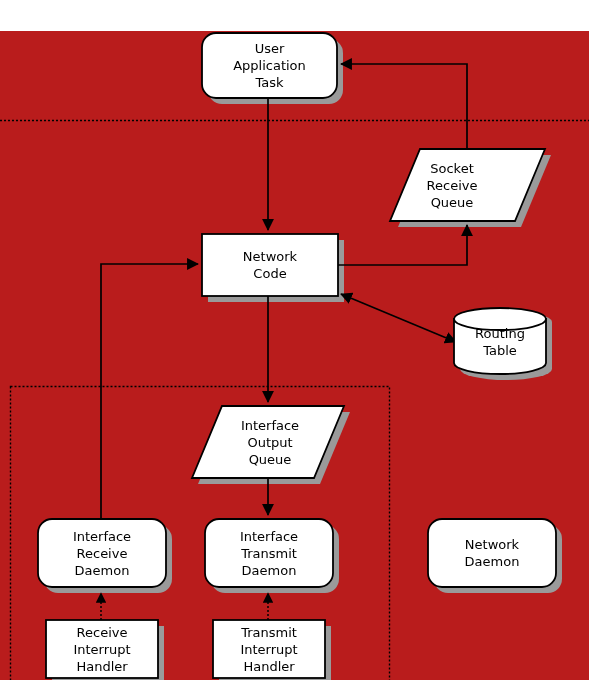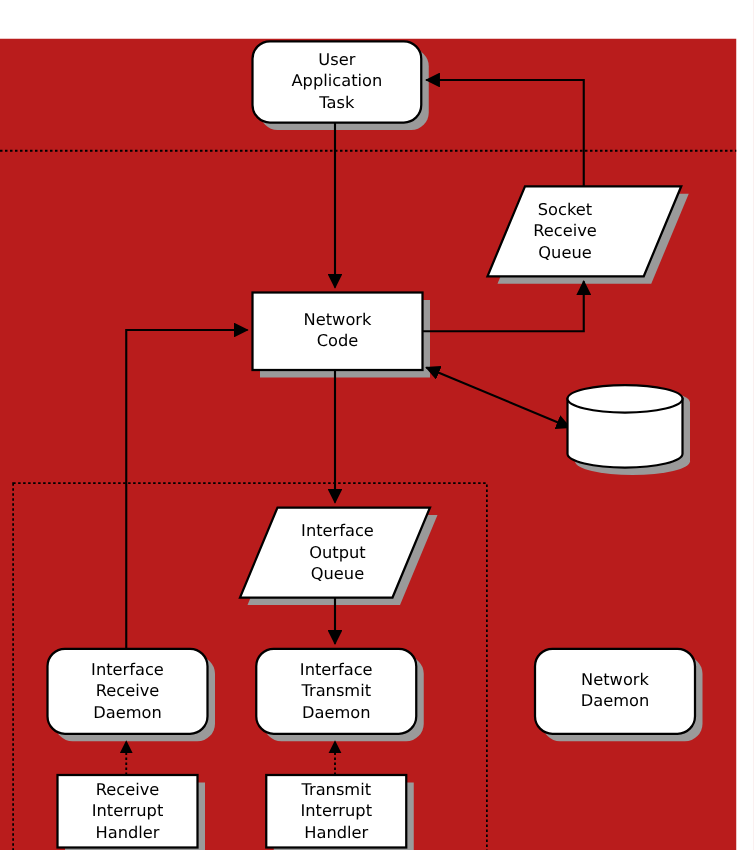--- a/index.html
+++ b/index.html
@@ -129,20 +129,22 @@
 Application
 Task</div>
 
   <div class="node-label" style="left:382px; top:118px; width:140px; height:72px;">Socket
 Receive
 Queue</div>
 
   <div class="node-label" style="left:202px; top:203px; width:136px; height:62px;">Network
 Code</div>
 
+  <div class="node-label" style="left:454px; top:283px; width:92px; height:56px;">Routing
+Table</div>
 
   <div class="node-label" style="left:200px; top:375px; width:140px; height:72px;">Interface
 Output
 Queue</div>
 
   <div class="node-label" style="left:38px; top:488px; width:128px; height:68px;">Interface
 Receive
 Daemon</div>
 
   <div class="node-label" style="left:205px; top:488px; width:128px; height:68px;">Interface

